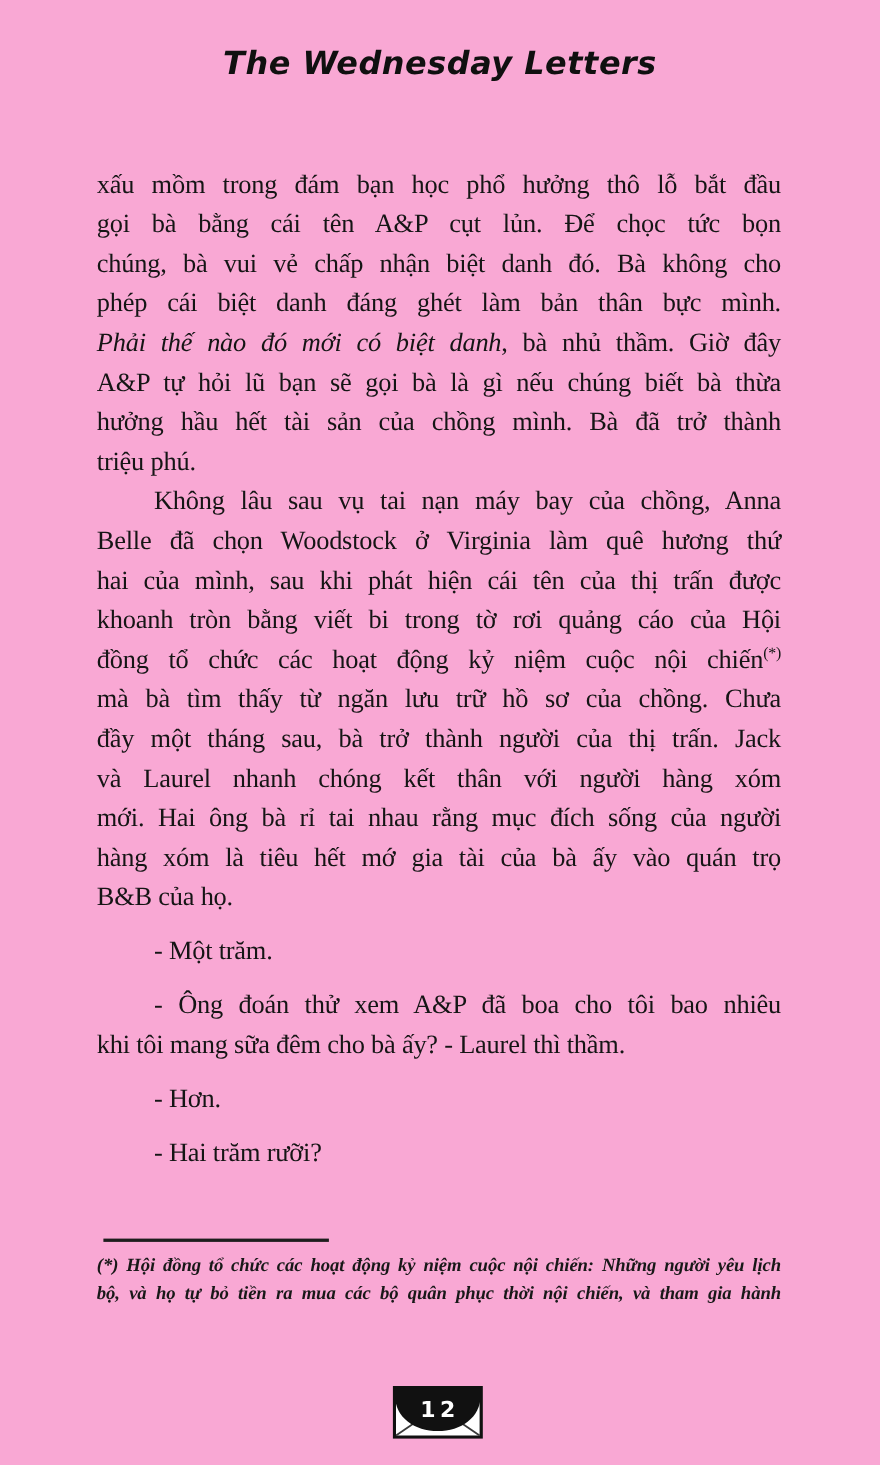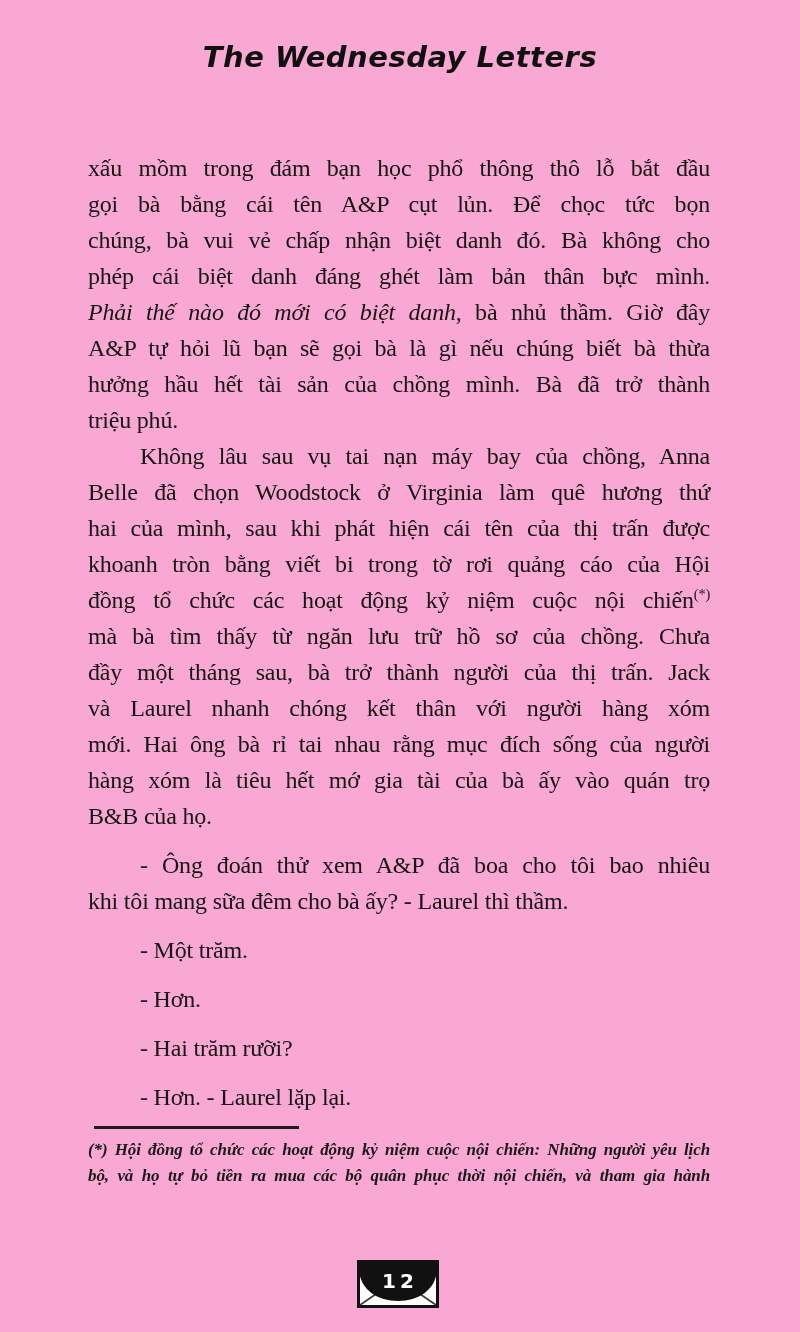--- a/index.html
+++ b/index.html
@@ -41,21 +41,21 @@
 </style>
 </head>
 <body>
 
 <div class="page">
 
   <div class="page-header">The Wednesday Letters</div>
 
   <div class="text-column">
       <div class="para">
-        <div class="line"><span>xấu mồm trong đám bạn học phổ thông thô lỗ bắt đầu</span></div>
+        <div class="line"><span>xấu mồm trong đám bạn học phổ hưởng thô lỗ bắt đầu</span></div>
         <div class="line"><span>gọi bà bằng cái tên A&amp;P cụt lủn. Để chọc tức bọn</span></div>
         <div class="line"><span>chúng, bà vui vẻ chấp nhận biệt danh đó. Bà không cho</span></div>
         <div class="line"><span>phép cái biệt danh đáng ghét làm bản thân bực mình.</span></div>
         <div class="line"><span class="it">Phải thế nào đó mới có biệt danh</span><span>, bà nhủ thầm. Giờ đây</span></div>
         <div class="line"><span>A&amp;P tự hỏi lũ bạn sẽ gọi bà là gì nếu chúng biết bà thừa</span></div>
         <div class="line"><span>hưởng hầu hết tài sản của chồng mình. Bà đã trở thành</span></div>
         <div class="line last"><span>triệu phú.</span></div>
       </div>
       <div class="para indent">
         <div class="line"><span>Không lâu sau vụ tai nạn máy bay của chồng, Anna</span></div>
@@ -64,34 +64,31 @@
         <div class="line"><span>khoanh tròn bằng viết bi trong tờ rơi quảng cáo của Hội</span></div>
         <div class="line"><span>đồng tổ chức các hoạt động kỷ niệm cuộc nội chiến</span><span class="sup">(*)</span></div>
         <div class="line"><span>mà bà tìm thấy từ ngăn lưu trữ hồ sơ của chồng. Chưa</span></div>
         <div class="line"><span>đầy một tháng sau, bà trở thành người của thị trấn. Jack</span></div>
         <div class="line"><span>và Laurel nhanh chóng kết thân với người hàng xóm</span></div>
         <div class="line"><span>mới. Hai ông bà rỉ tai nhau rằng mục đích sống của người</span></div>
         <div class="line"><span>hàng xóm là tiêu hết mớ gia tài của bà ấy vào quán trọ</span></div>
         <div class="line last"><span>B&amp;B của họ.</span></div>
       </div>
       <div class="para indent dialogue">
+        <div class="line last"><span>- Một trăm.</span></div>
+      </div>
+      <div class="para indent dialogue">
         <div class="line"><span>- Ông đoán thử xem A&amp;P đã boa cho tôi bao nhiêu</span></div>
         <div class="line last"><span>khi tôi mang sữa đêm cho bà ấy? - Laurel thì thầm.</span></div>
-      </div>
-      <div class="para indent dialogue">
-        <div class="line last"><span>- Một trăm.</span></div>
       </div>
       <div class="para indent dialogue">
         <div class="line last"><span>- Hơn.</span></div>
       </div>
       <div class="para indent dialogue">
         <div class="line last"><span>- Hai trăm rưỡi?</span></div>
-      </div>
-      <div class="para indent dialogue">
-        <div class="line last"><span>- Hơn. - Laurel lặp lại.</span></div>
       </div>
     </div>
 
   <div class="footnote">
     <div class="footnote-rule"></div>
     <div>
         <div class="line">(*) Hội đồng tổ chức các hoạt động kỷ niệm cuộc nội chiến: Những người yêu lịch</div>
         <div class="line">bộ, và họ tự bỏ tiền ra mua các bộ quân phục thời nội chiến, và tham gia hành</div>
       </div>
   </div>

